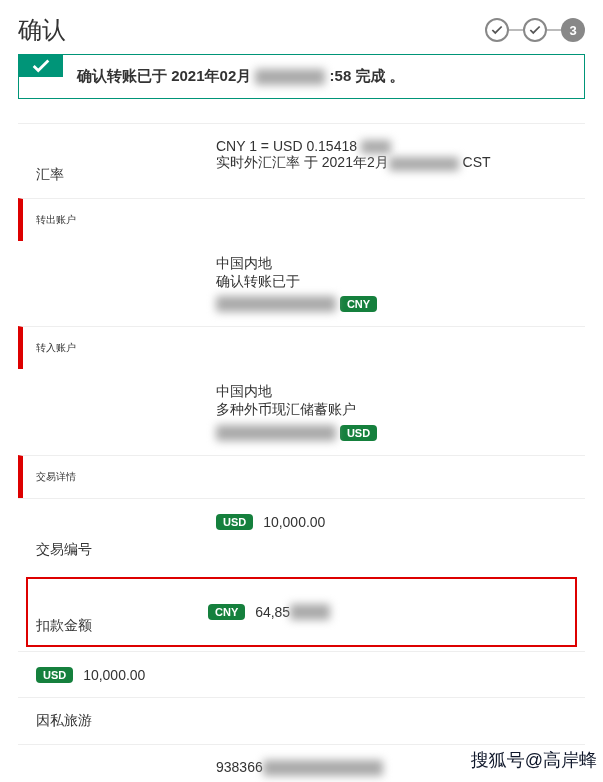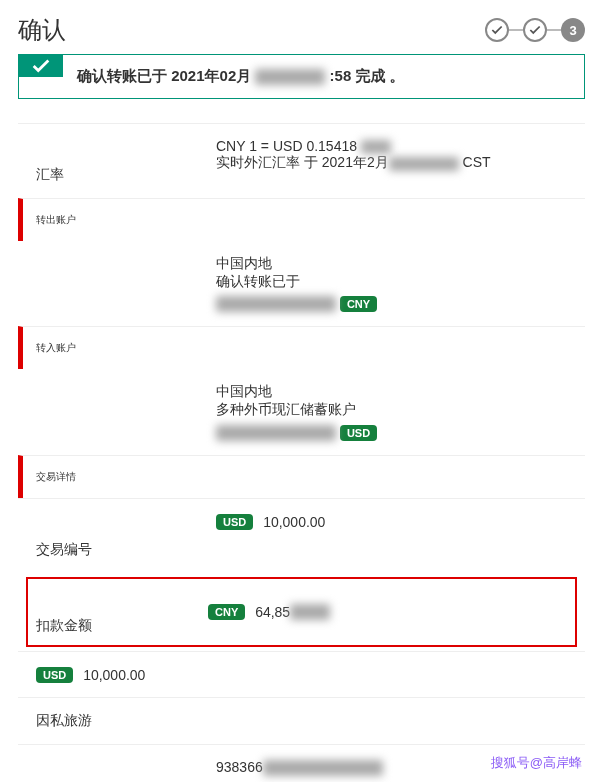--- a/index.html
+++ b/index.html
@@ -133,24 +133,24 @@
   .highlight-box .label { width: 172px; }
   .sub-note {
     color: #333;
     font-size: 14px;
   }
   .value .blur-line {
     margin-top: 4px;
   }
   .watermark {
     position: fixed;
-    right: 21px;
+    right: 6px;
     bottom: 10px;
-    font-size: 13px;
-    color: #8b5cf6;
+    font-size: 18px;
+    color: #0f172a;
   }
   svg { display: block; }
 </style>
 </head>
 <body>
 
 <div class="page">
 
   <div class="header">
     <div class="title">确认</div>

